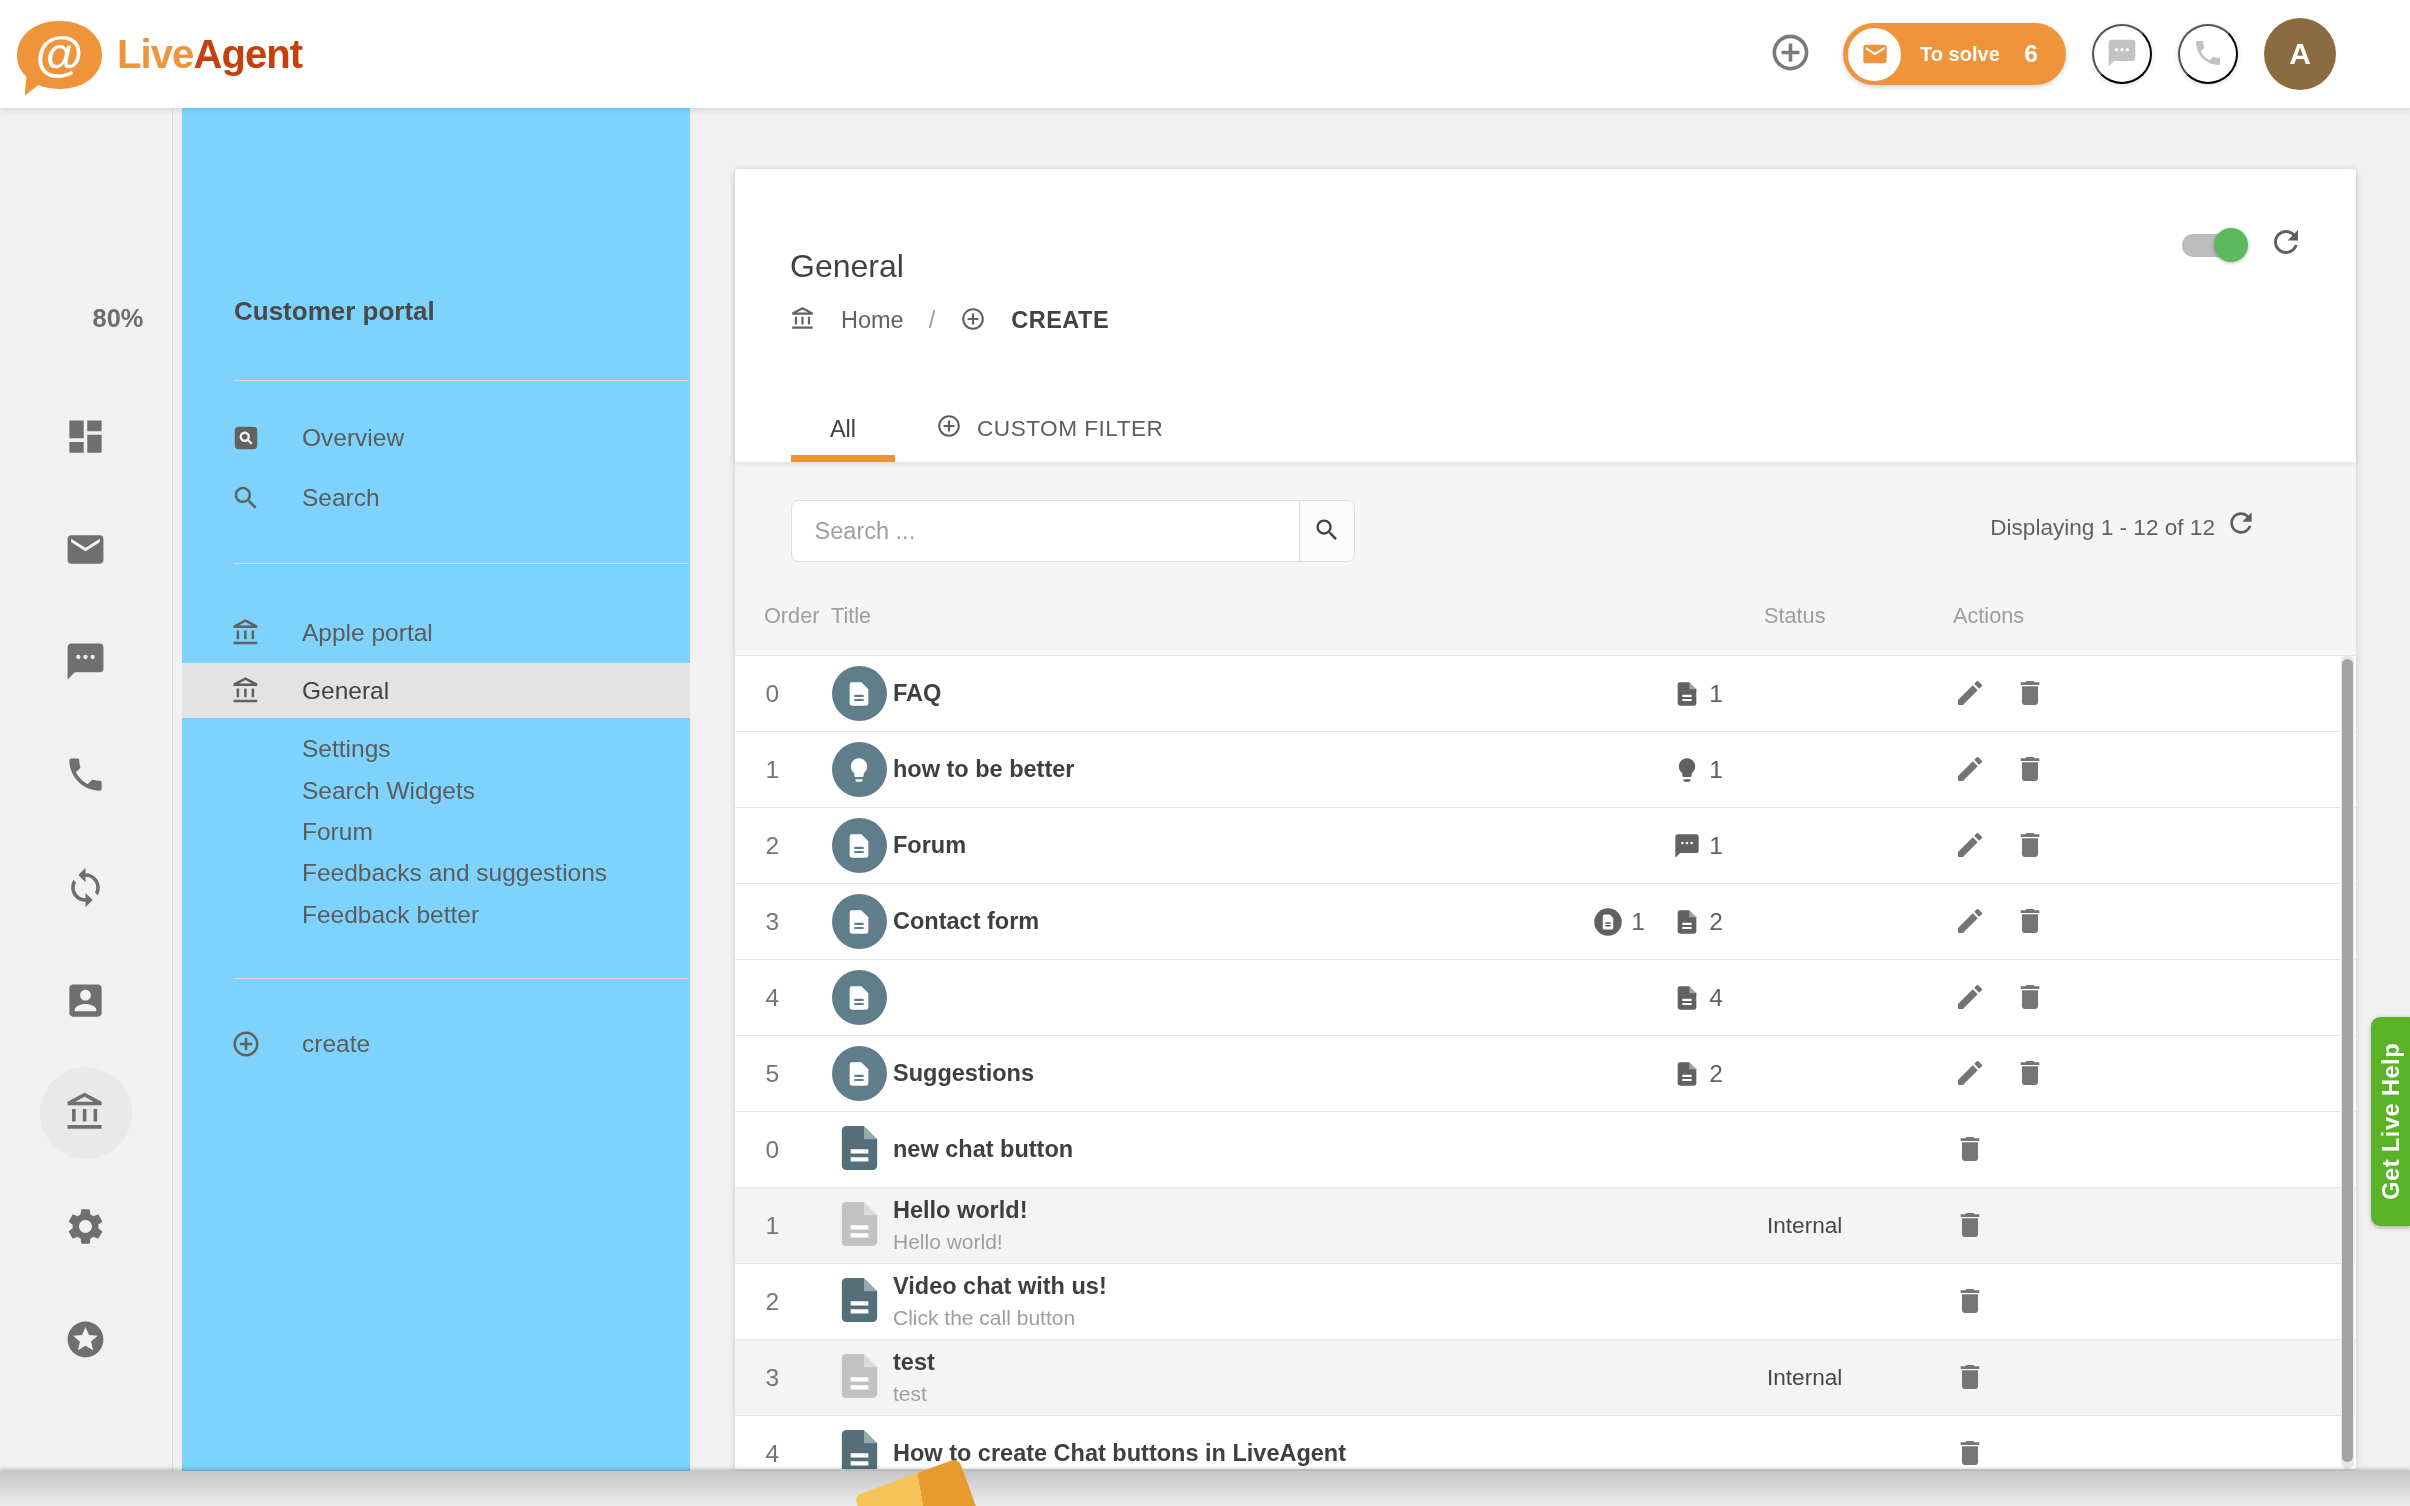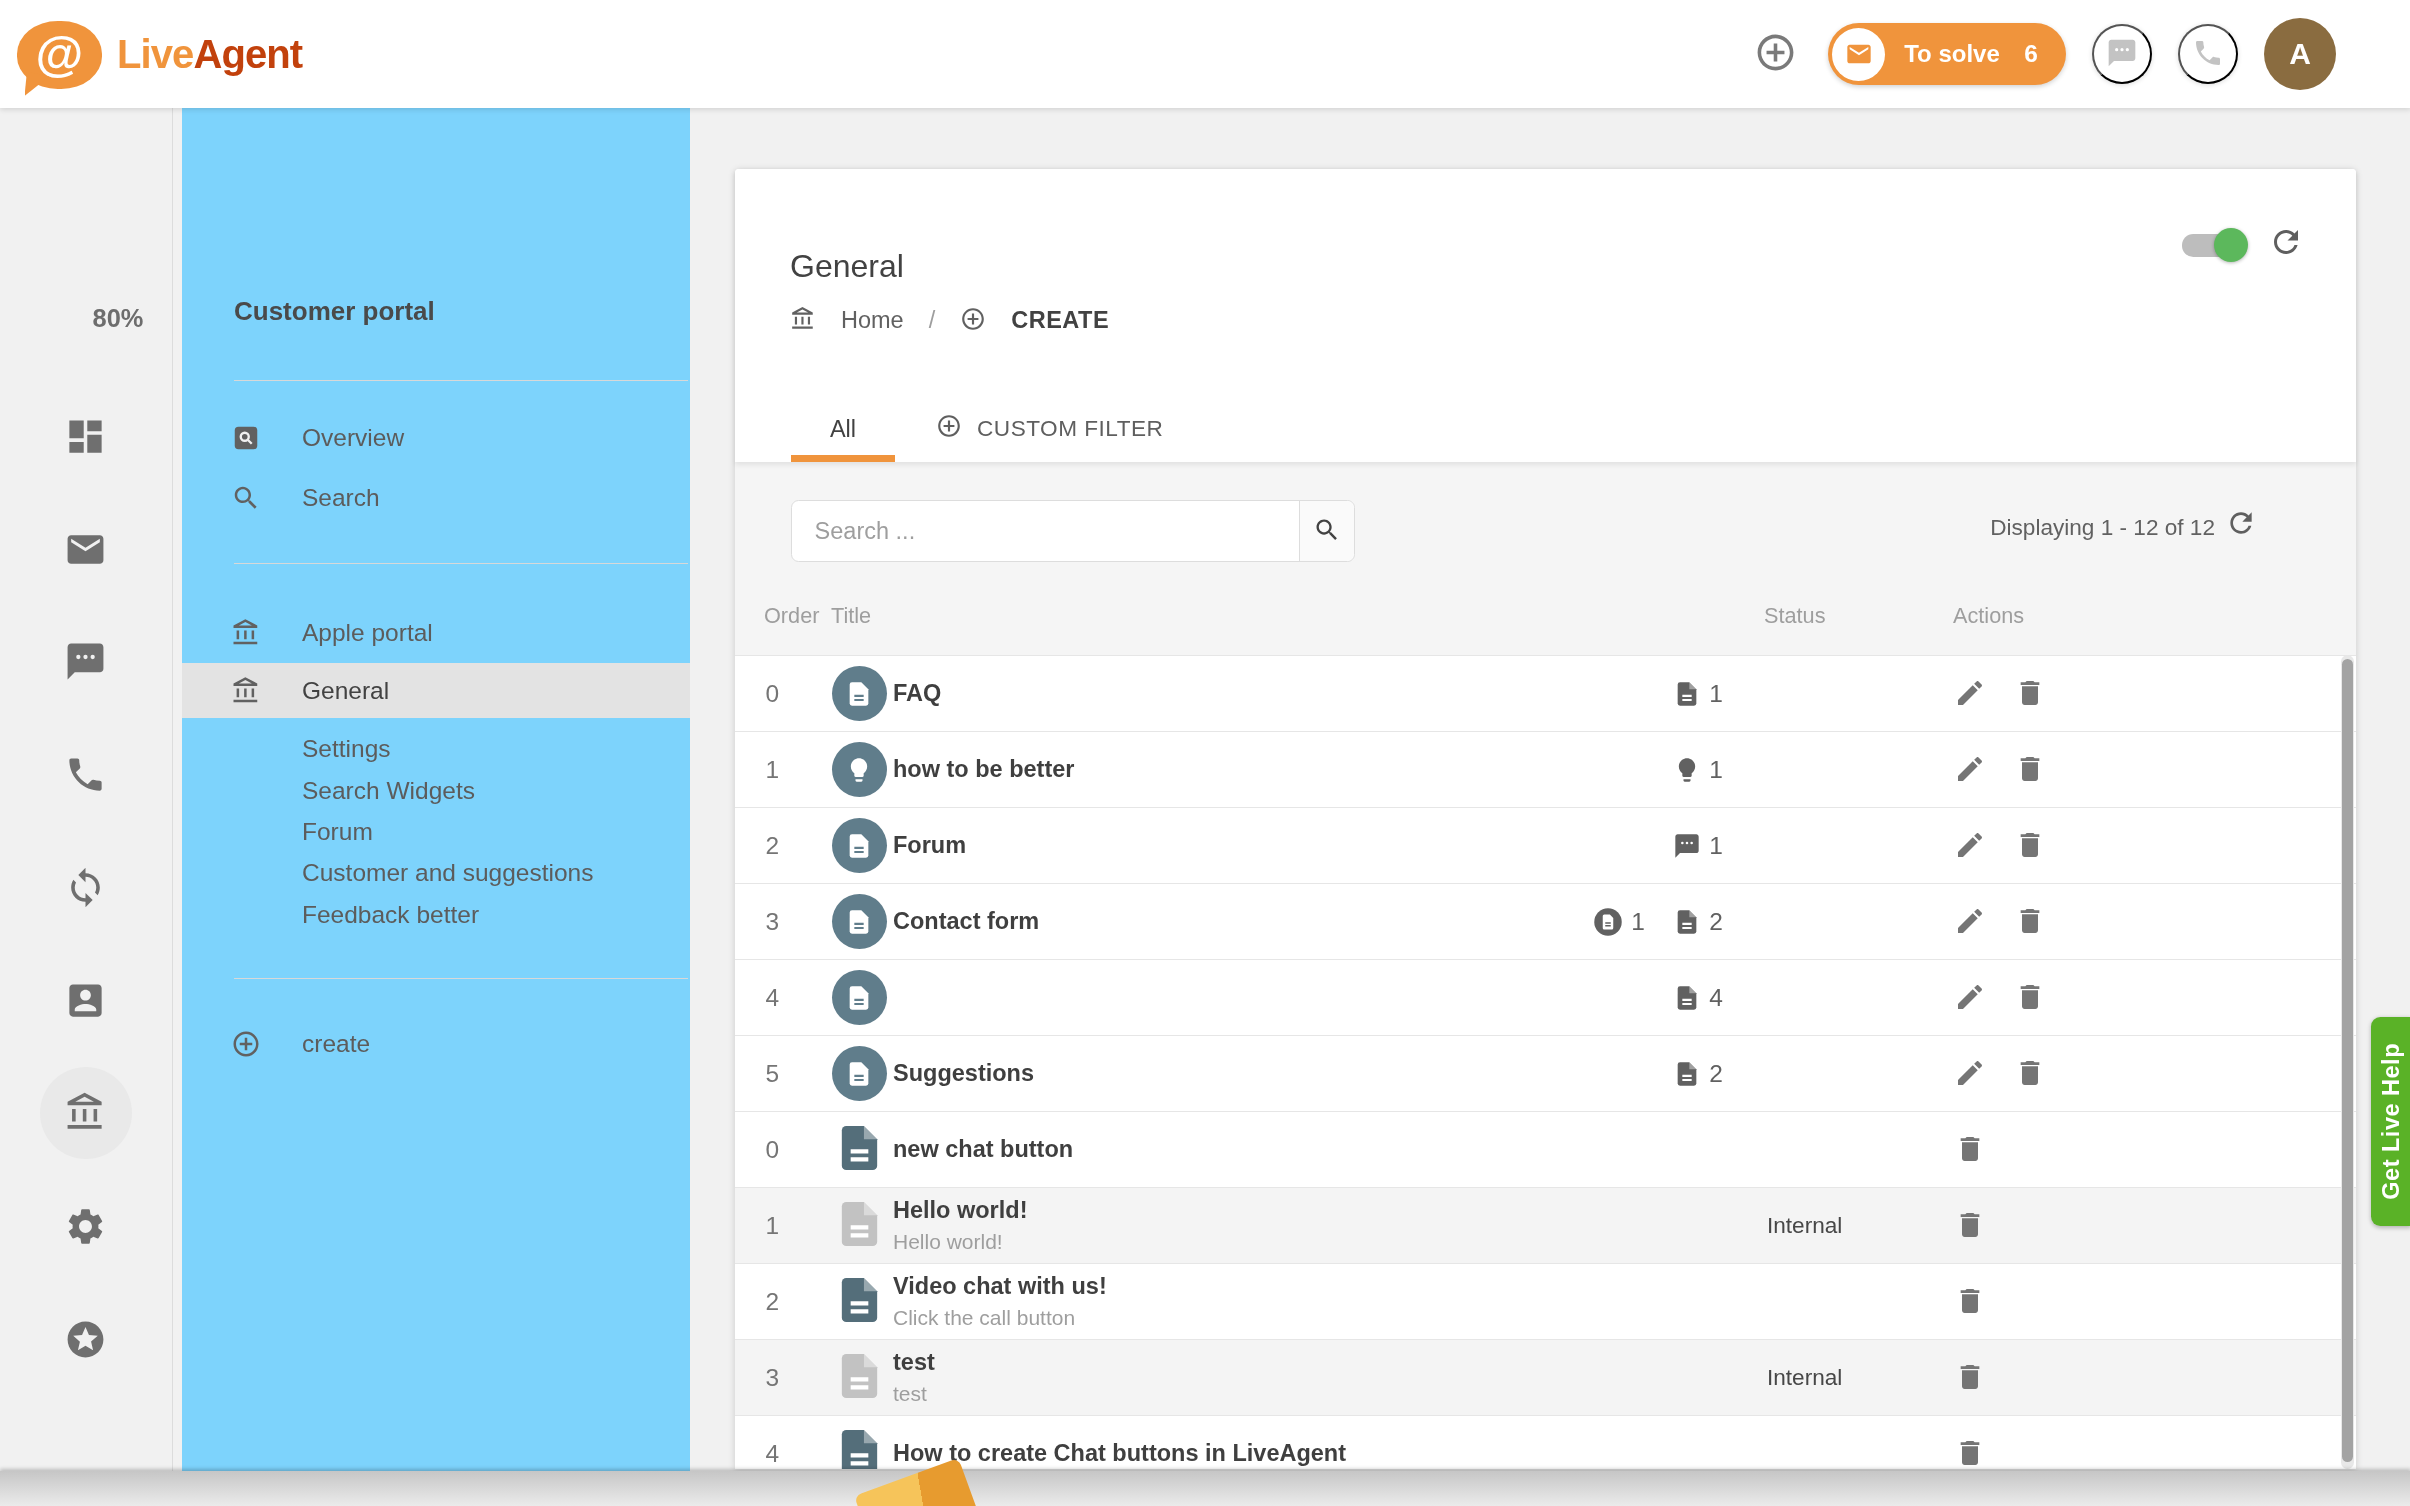--- a/index.html
+++ b/index.html
@@ -28,21 +28,21 @@
               justify-content:center;box-shadow:0 0.9px 5.6px rgba(0,0,0,.14);cursor:pointer;}
   .circle-btn svg{width:32px;height:32px;fill:#c3c3c3;}
   .plus-btn{width:53px;height:53px;display:flex;align-items:center;justify-content:center;
             background:transparent;border:none;cursor:pointer;box-shadow:none;}
   .plus-btn svg{width:43px;height:43px;fill:#7a7a7a;}
   .tosolve{height:62px;border-radius:31px;background:#F0943C;display:flex;align-items:center;
            padding:0 28px 0 4.7px;gap:19px;cursor:pointer;box-shadow:0 1.9px 5.6px rgba(0,0,0,.18);}
   .tosolve-circ{width:53px;height:53px;border-radius:50%;background:#fff;display:flex;
                 align-items:center;justify-content:center;}
   .tosolve-circ svg{width:28px;height:28px;fill:#F0943C;}
-  .tosolve-label{color:#fff;font-size:24px;font-weight:700;}
+  .tosolve-label{color:#fff;font-size:20px;font-weight:700;}
   .tosolve-count{color:#fff;font-size:24.5px;font-weight:700;margin-left:5.6px;}
   .avatar{width:72px;height:72px;border-radius:50%;background:#8A6C40;color:#fff;display:flex;
           align-items:center;justify-content:center;font-size:30px;font-weight:700;cursor:pointer;}
 
   
   .rail{position:absolute;left:0;top:108px;width:172px;height:1398px;background:#f1f1f1;
         border-right:0.9px solid #dcdcdc;z-index:10;}
   .rail-usage{position:absolute;left:0;top:196px;width:172px;text-align:center;
               font-size:25.4px;font-weight:700;color:#6d6d6d;padding-left:32px;}
   .rail-item{position:absolute;left:64px;width:43px;height:43px;cursor:pointer;}
@@ -288,21 +288,21 @@
       <svg viewBox="0 0 24 24">
           <path d="M6.5 10h-2v7h2v-7zm6 0h-2v7h2v-7zm8.5 9H2v2h19v-2zm-2.5-9h-2v7h2v-7zm-7-6.74L16.71 6H6.29l5.21-2.74m0-2.26L2 6v2h19V6l-9.5-5z"></path>
         </svg>
     </span>
     <span class="mi-label">General</span>
   </div>
 
   <div class="menu-subitem" style="top:627px">Settings</div>
   <div class="menu-subitem" style="top:669px">Search Widgets</div>
   <div class="menu-subitem" style="top:710px">Forum</div>
-  <div class="menu-subitem" style="top:751px">Customer and suggestions</div>
+  <div class="menu-subitem" style="top:751px">Feedbacks and suggestions</div>
   <div class="menu-subitem" style="top:793px">Feedback better</div>
 
   <div class="menu-divider" style="top:870px"></div>
 
   <div class="menu-item" style="top:908px">
     <span class="mi-icon">
       <svg viewBox="0 0 24 24">
           <path d="M12 2C6.48 2 2 6.48 2 12s4.48 10 10 10 10-4.48 10-10S17.52 2 12 2zm0 18c-4.41 0-8-3.59-8-8s3.59-8 8-8 8 3.59 8 8-3.59 8-8 8zm1-13h-2v4H7v2h4v4h2v-4h4v-2h-4V7z"></path>
         </svg>
     </span>

